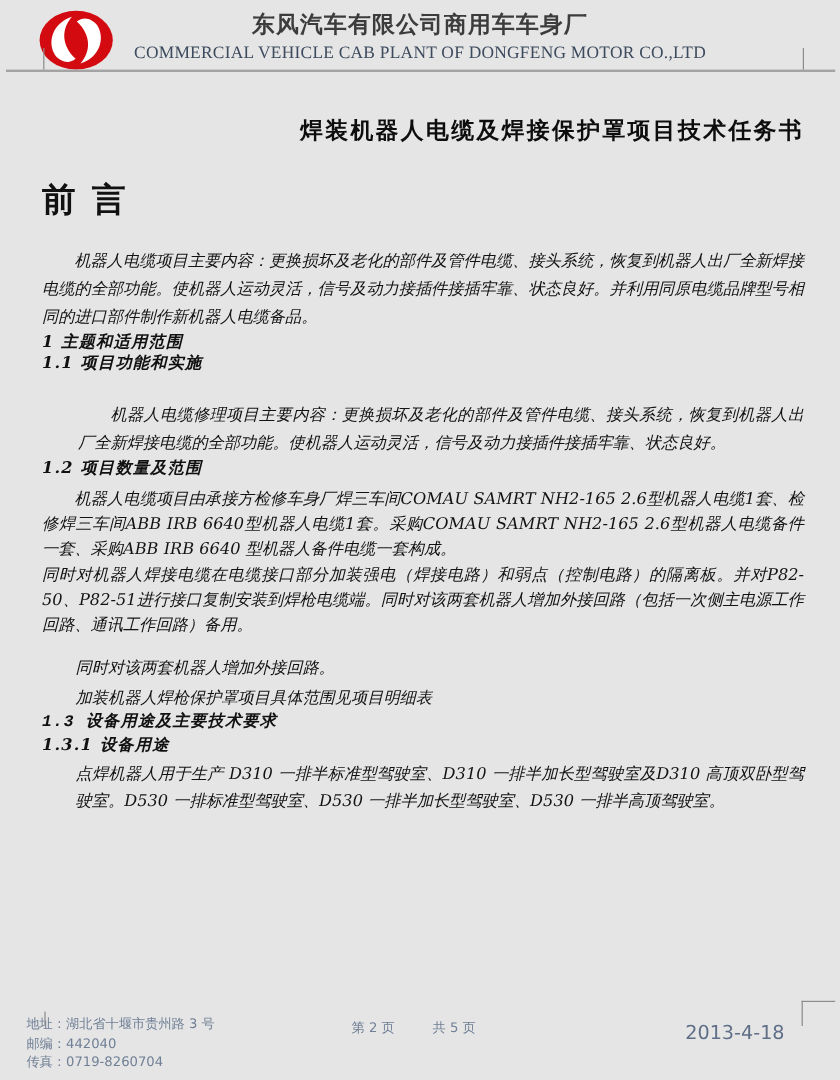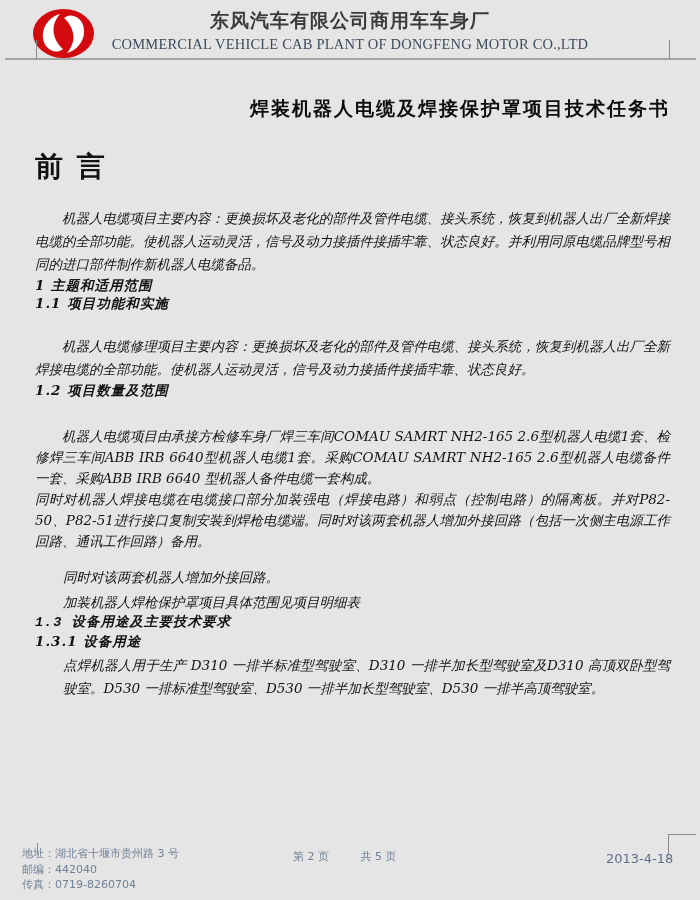--- a/index.html
+++ b/index.html
@@ -40,22 +40,22 @@
   .preface-heading{
     margin:26px 0 0 0;font-size:28px;font-weight:600;color:#111;
     line-height:38px;letter-spacing:2px;
   }
   p.body{
     margin:0;font-size:13.5px;font-style:italic;line-height:23px;
     text-align:justify;color:#121212;
   }
   p.indent{text-indent:2em;}
   p.p1{margin-top:21px;}
-  p.p2{margin-top:23px;}
-  p.p3a{margin-top:27px;line-height:21px;}
+  p.p2{margin-top:23px;margin-left:30px;}
+  p.p3a{margin-top:7px;line-height:21px;}
   p.p3b{margin-top:0;line-height:21px;}
   p.note{margin-top:14px;padding-left:28px;text-indent:0;}
   p.note2{margin-top:2px;padding-left:28px;text-indent:0;}
   p.usage{margin-top:4px;padding-left:28px;text-indent:0;}
   h3.sec{
     margin:0;font-size:13.5px;font-weight:600;font-style:italic;
     color:#111;line-height:18px;letter-spacing:1px;
   }
   .h-s1{margin-top:36px;}
   .h-s11{margin-top:27px;}
@@ -68,22 +68,22 @@
     font-size:11px;line-height:15.5px;color:#6f7f95;
     font-family:"DejaVu Sans","Liberation Sans",sans-serif;
   }
   .footer-center{
     position:absolute;left:293px;top:849px;
     font-size:11px;color:#6f7f95;
     font-family:"DejaVu Sans","Liberation Sans",sans-serif;
   }
   .footer-center .total{margin-left:28px;}
   .footer-date{
-    position:absolute;left:606px;top:851px;
-    font-size:13px;color:#5f6f88;
+    position:absolute;left:571px;top:851px;
+    font-size:16px;color:#5f6f88;
     font-family:"DejaVu Sans","Liberation Sans",sans-serif;
   }
 </style>
 </head>
 <body>
 
 <div class="page">
 
   <header>
     <span class="logo">

